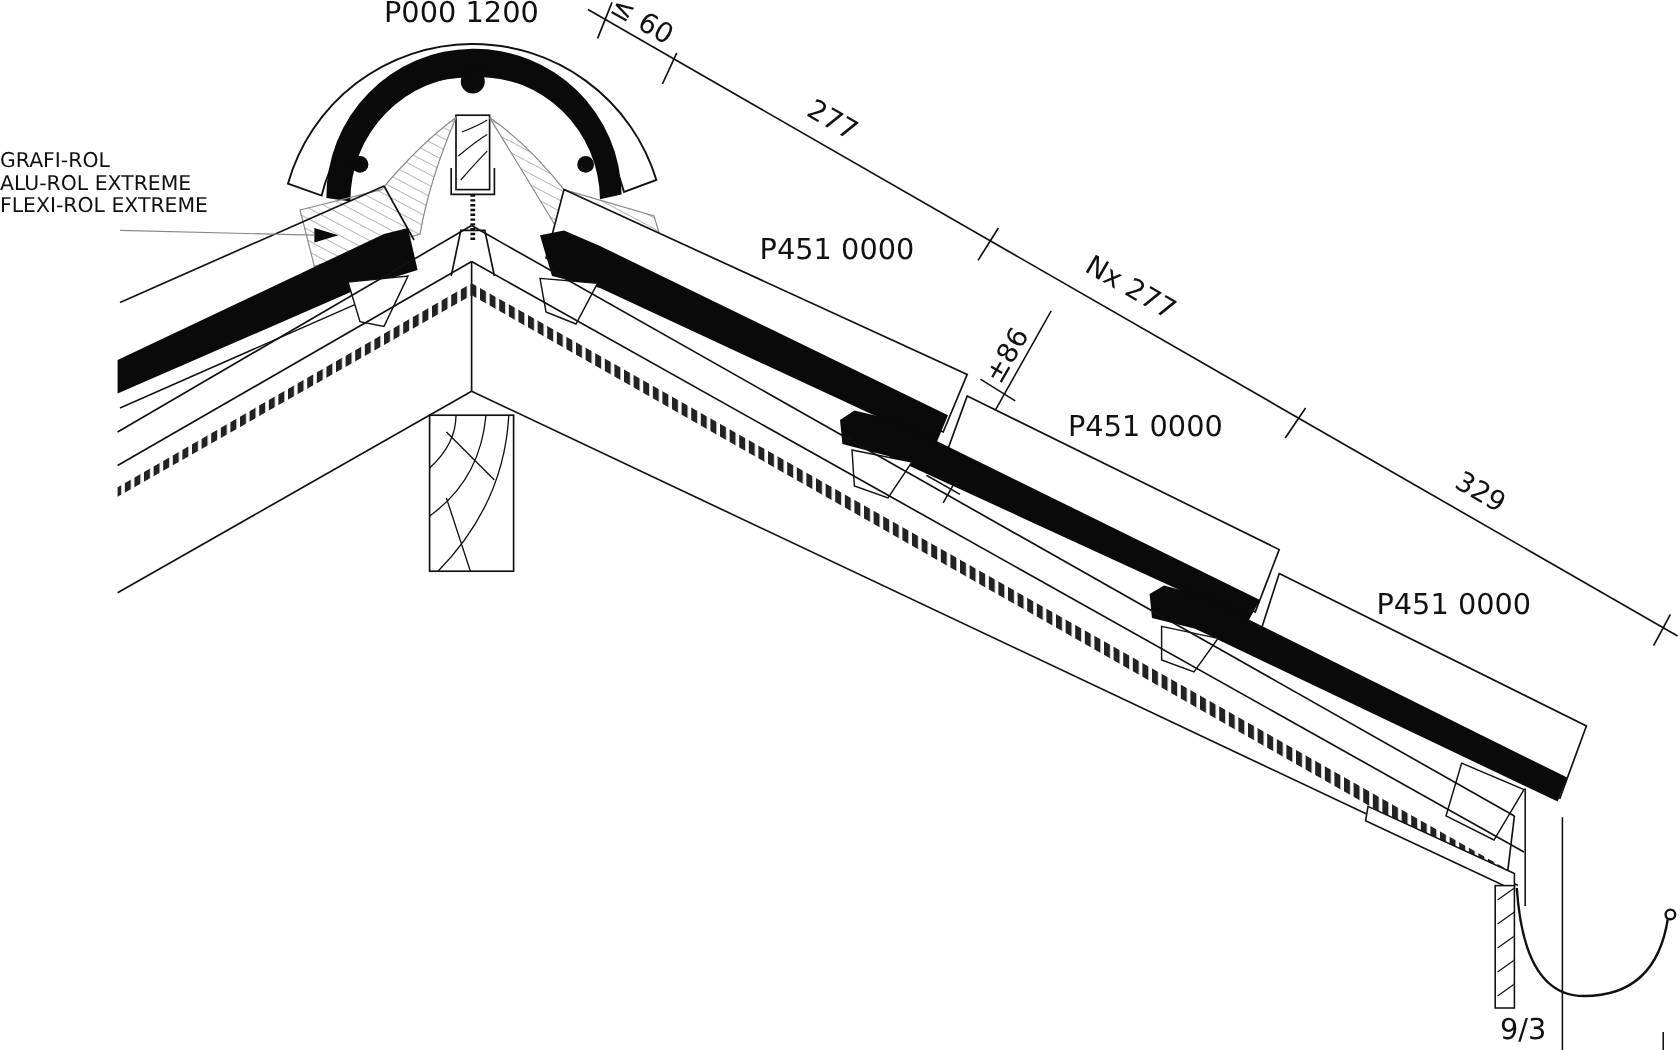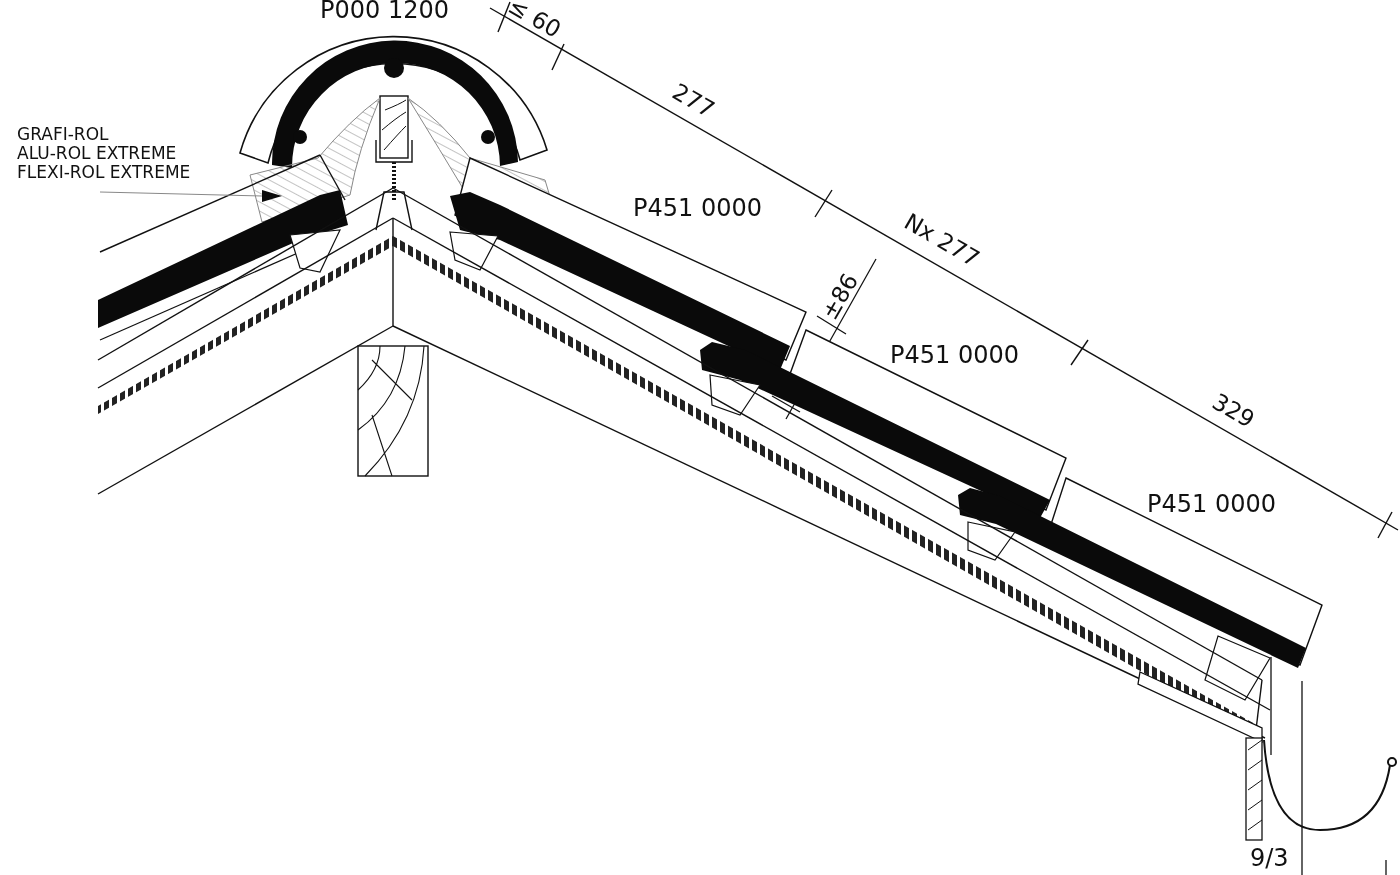--- a/index.html
+++ b/index.html
@@ -122,21 +122,21 @@
 
   <g stroke="#111" stroke-width="2" fill="none">
     <path d="M 1264 740 Q 1270 830 1320 830 Q 1380 830 1390 765"></path>
     <circle cx="1392" cy="762" r="4"></circle>
     <line x1="1386" y1="860" x2="1386" y2="875" stroke-width="1.3"></line>
   </g>
 </svg>
 
 <div class="lbl part" style="left:320px;top:-2px;">P000 1200</div>
 
-<div class="lbl mat" style="left:0px;top:125px;padding-left:17px;">
+<div class="lbl mat" style="left:0px;top:125px;">
   <div>GRAFI-ROL</div>
   <div>ALU-ROL EXTREME</div>
   <div>FLEXI-ROL EXTREME</div>
 </div>
 
 <div class="lbl part" style="left:633px;top:196px;">P451 0000</div>
 <div class="lbl part" style="left:890px;top:343px;">P451 0000</div>
 <div class="lbl part" style="left:1147px;top:492px;">P451 0000</div>
 
 <div class="lbl dim" style="left:516px;top:-6px;transform:rotate(30deg);">≤ 60</div>

